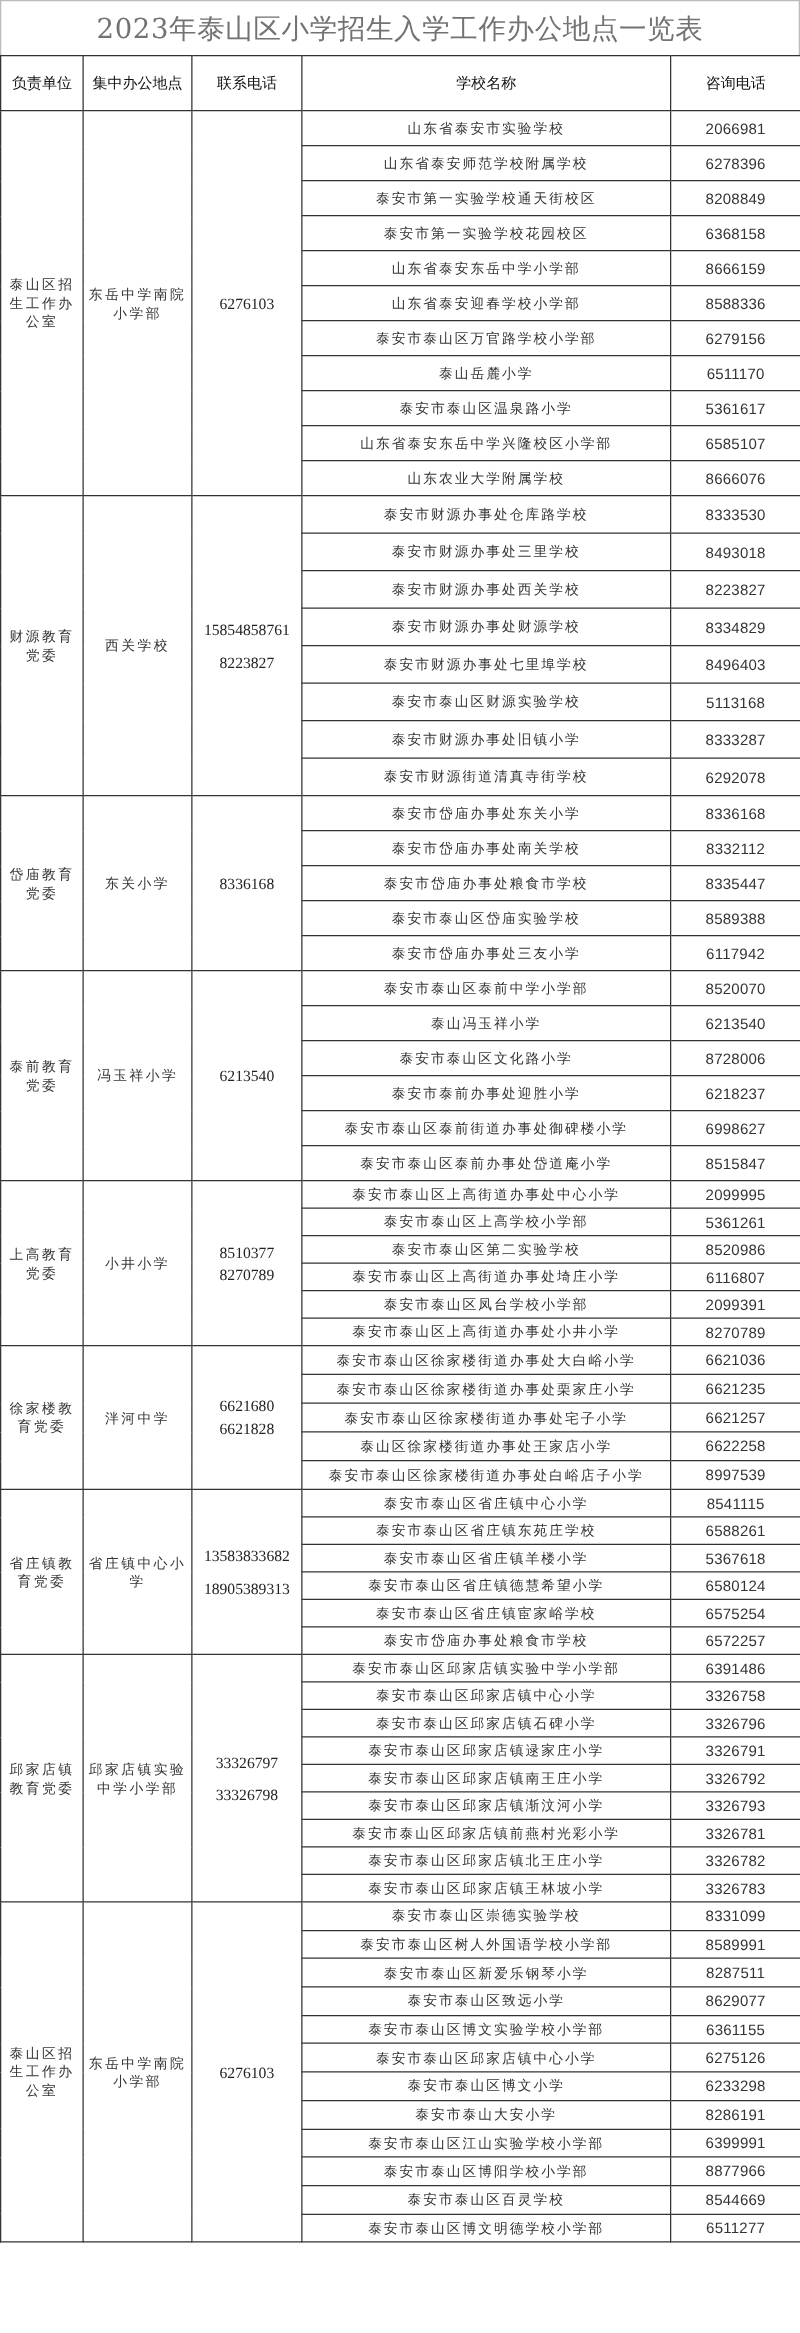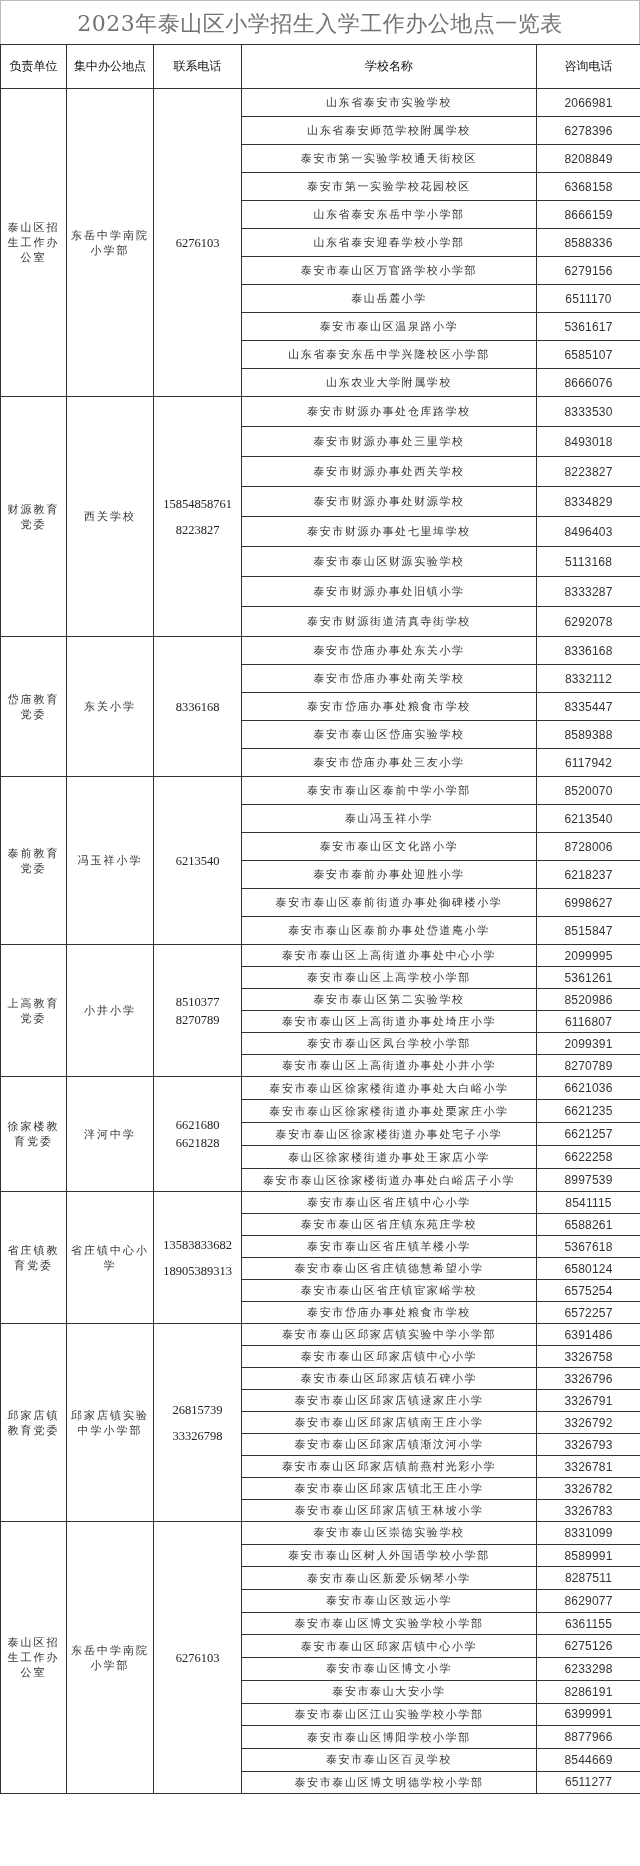--- a/index.html
+++ b/index.html
@@ -274,21 +274,21 @@
           <td class="phone">6575254</td>
         </tr>
         <tr style="height: 22px;">
           <td class="school">泰安市岱庙办事处粮食市学校</td>
           <td class="phone">6572257</td>
         </tr>
         <tr style="height: 22px;">
           <td class="unit" rowspan="9">邱家店镇教育党委</td>
           <td class="office" rowspan="9">邱家店镇实验中学小学部</td>
           <td class="contact" rowspan="9">
-            <span>26815739</span>
+            <span>33326797</span>
             <span class="gap">33326798</span>
           </td>
           <td class="school">泰安市泰山区邱家店镇实验中学小学部</td>
           <td class="phone">6391486</td>
         </tr>
         <tr style="height: 22px;">
           <td class="school">泰安市泰山区邱家店镇中心小学</td>
           <td class="phone">3326758</td>
         </tr>
         <tr style="height: 22px;">

